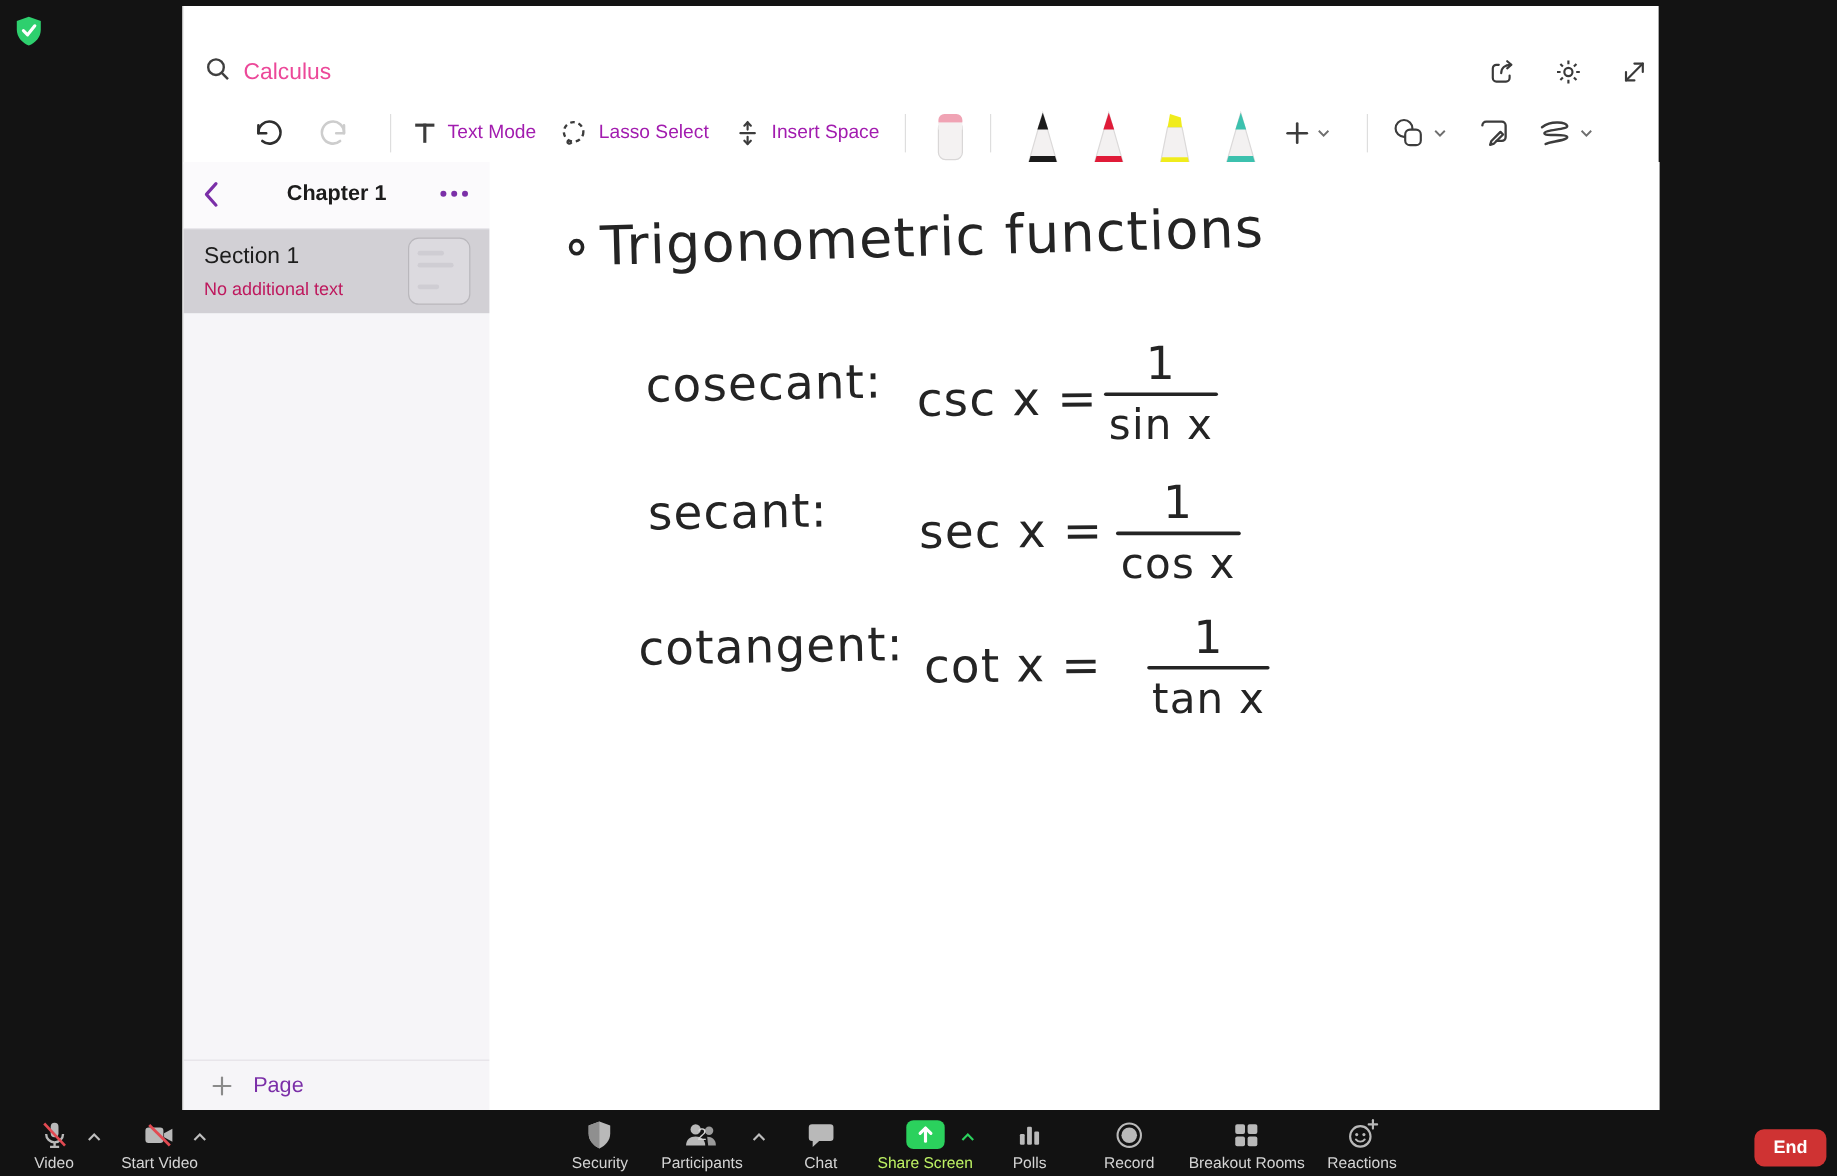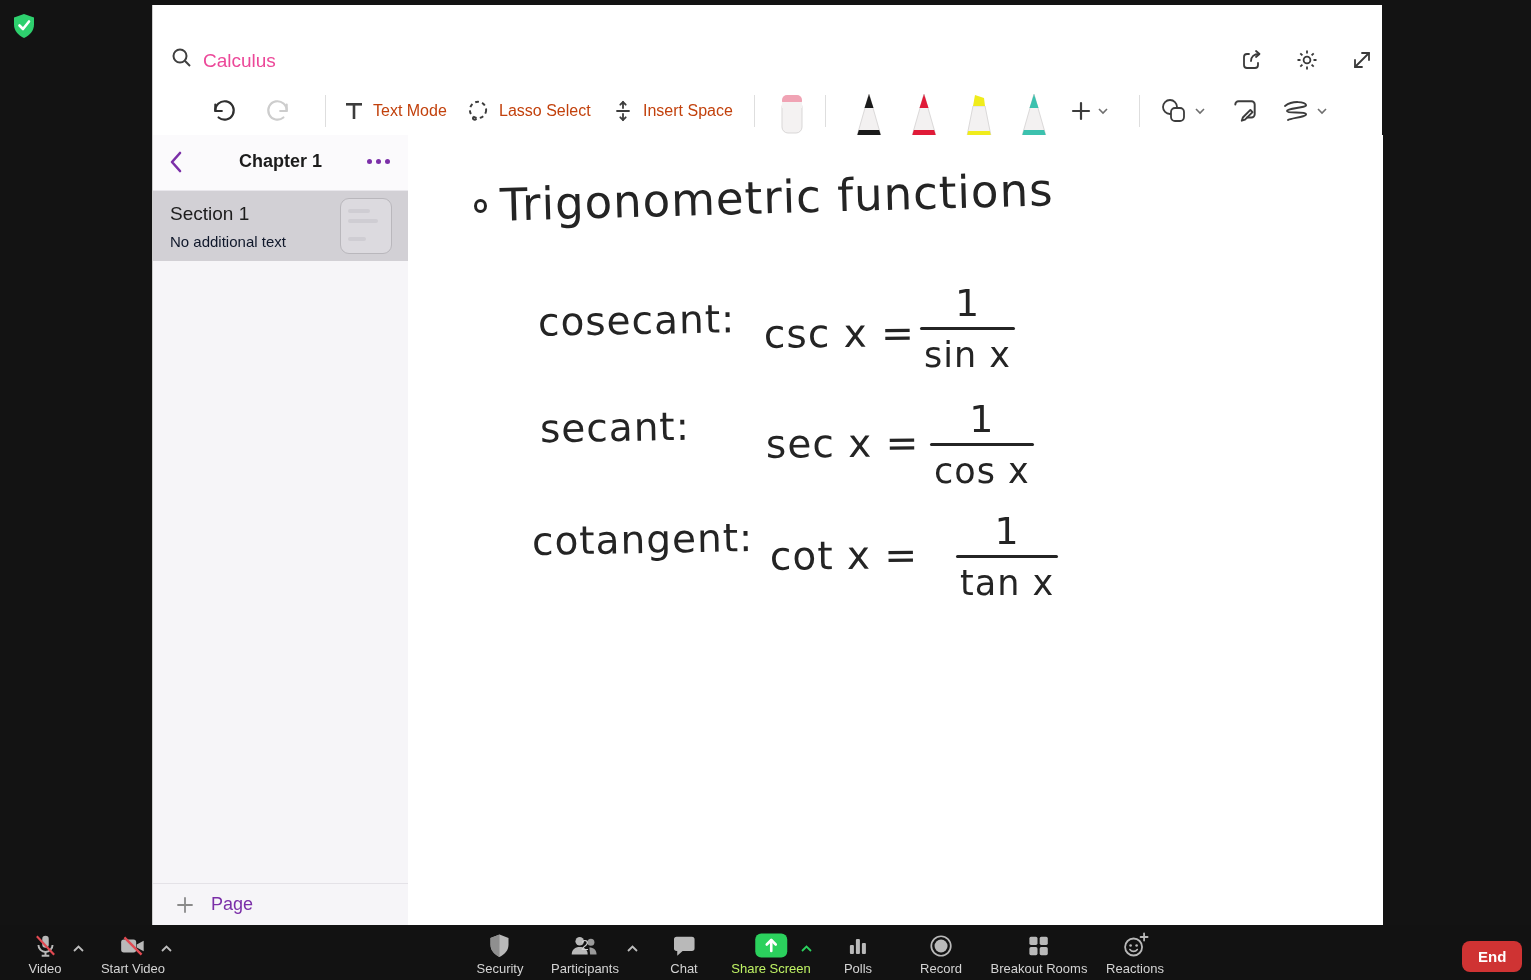--- a/index.html
+++ b/index.html
@@ -18,32 +18,32 @@
           border-radius:20px; display:inline-flex; align-items:center; padding:0 6px; }
   .tab { height:40px; line-height:40px; padding:0 24px; font-size:18px; color:#4d4d4d;
          border-radius:20px; }
   .tab.active { background:#7a1fa8; color:#fff; }
   .win-icons { position:absolute; top:43px; display:flex; gap:31px; left:1087px; }
   .win-icons svg { display:block; }
 
   
   #drawbar { position:absolute; left:0; top:80px; width:100%; height:52px; background:#fff; }
   .tb { position:absolute; top:0; height:52px; display:flex; align-items:center; gap:8px;
-        color:#c2410c; font-size:16px; }
+        color:#a21caf; font-size:16px; }
   .vdiv { position:absolute; top:10px; width:1px; height:32px; background:#dedede; }
 
   
   #sidebar { position:absolute; left:0; top:130px; width:255px; height:790px; background:#f6f5f8; }
   #sb-header { position:absolute; left:0; top:0; width:100%; height:56px; background:#fbfafc;
                border-bottom:1px solid #e9e7ec; }
   #sb-title { position:absolute; width:100%; text-align:center; top:16px; font-size:18px;
               font-weight:bold; color:#1c1c1c; }
   #sb-sel { position:absolute; left:0; top:56px; width:100%; height:70px; background:#d2d0d5;padding-left:47px; }
   #sb-sel .t1 { position:absolute; left:17px; top:12px; font-size:19px; color:#1d1d1d; }
-  #sb-sel .t2 { position:absolute; left:17px; top:42px; font-size:15px; color:#0f172a; }
+  #sb-sel .t2 { position:absolute; left:17px; top:42px; font-size:15px; color:#be185d; }
   #thumb { position:absolute; right:16px; top:7px; width:52px; height:56px; background:#dcdadf;
            border:1px solid #b9b7bc; border-radius:9px; }
   #thumb i { position:absolute; display:block; background:#cfcdd3; height:4px; border-radius:2px; }
   #sb-footer { position:absolute; left:0; top:748px; width:100%; height:42px;
                border-top:1px solid #e4e2e7; display:flex; align-items:center; gap:16px;
                padding-left:22px; }
   #sb-footer .lbl { color:#7b2fa8; font-size:18px; }
   .dots { display:flex; gap:4px; }
   .dots b { width:5px; height:5px; border-radius:50%; background:#7b2fa8; }
 

